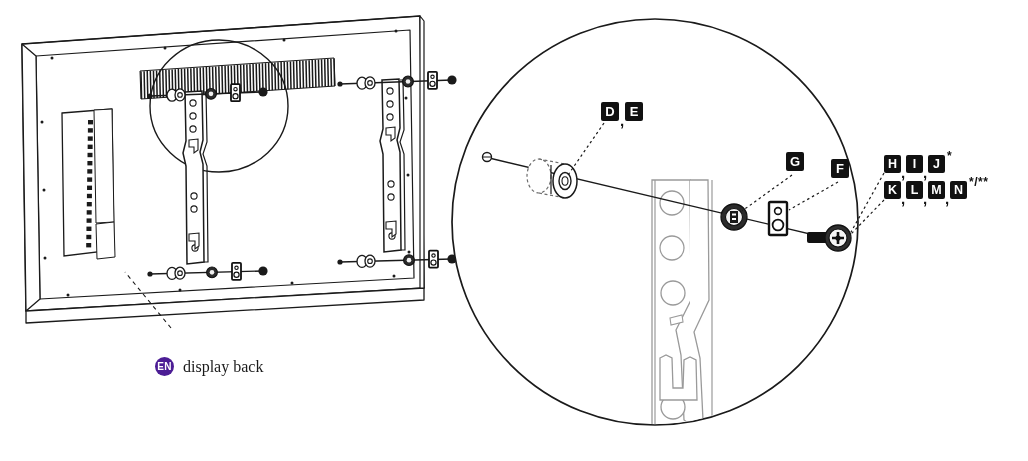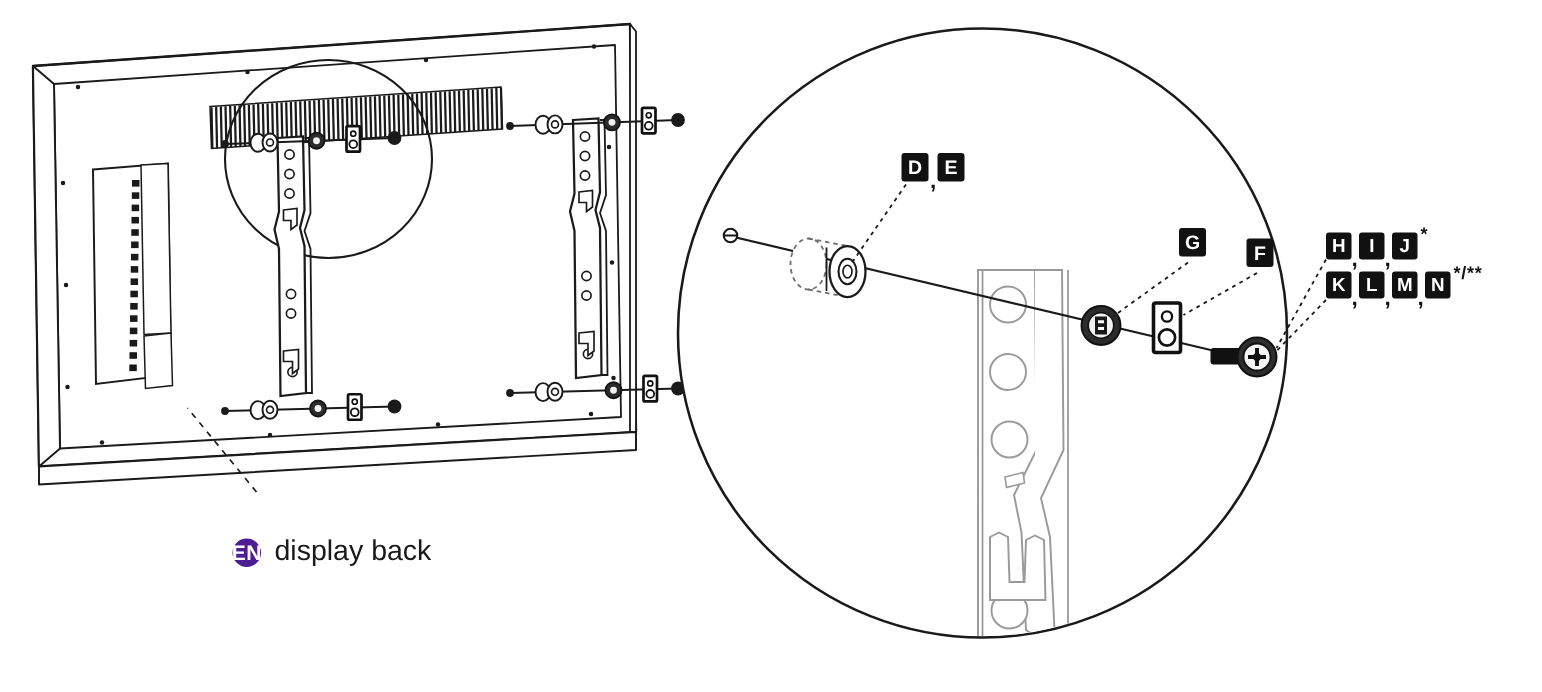--- a/index.html
+++ b/index.html
@@ -34,25 +34,25 @@
     letter-spacing:0.5px;
   }
   
   #caption{
     position:absolute;left:155px;top:357px;
     display:flex;align-items:center;gap:9px;
   }
   #caption .badge{
     width:19px;height:19px;border-radius:50%;
     background:#4c1d95;color:#ffffff;
-    font-size:14px;font-weight:bold;
+    font-size:10px;font-weight:bold;
     display:flex;align-items:center;justify-content:center;
     letter-spacing:0.3px;
   }
-  #caption .ctext{font-size:19px;color:#1a1a1a;}
+  #caption .ctext{font-size:16px;color:#1a1a1a;font-family:Liberation Serif, serif;}
 </style>
 </head>
 <body>
 
 <div id="stage">
 
   <svg class="layer" viewBox="0 0 1028 461">
 
     <g fill="none" stroke="#1a1a1a" stroke-width="1.6" stroke-linejoin="round">
 

